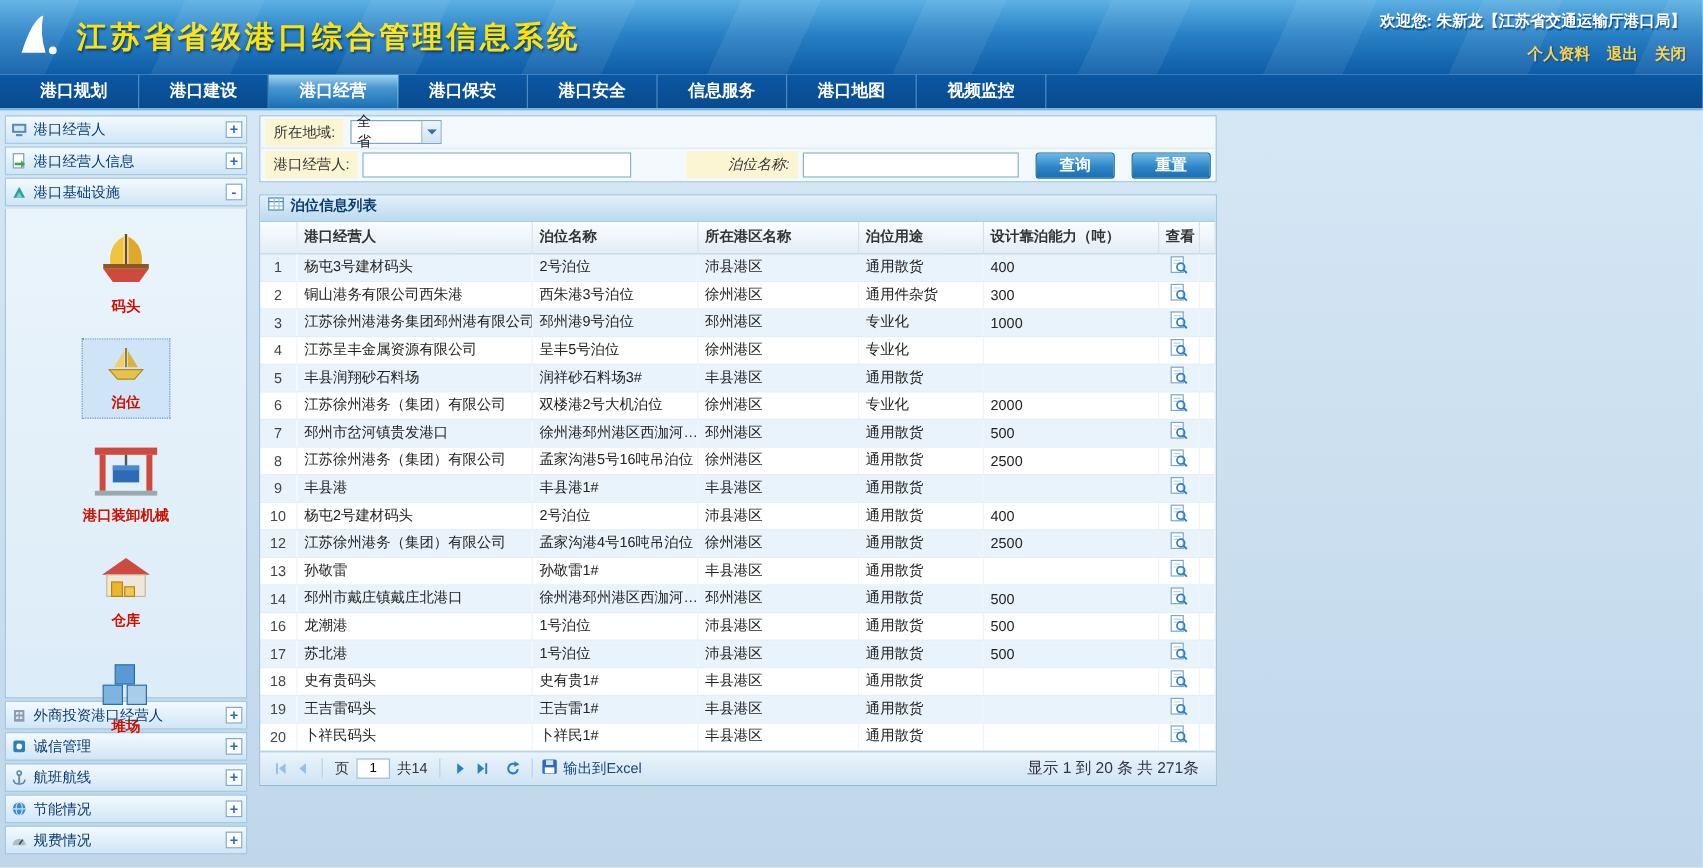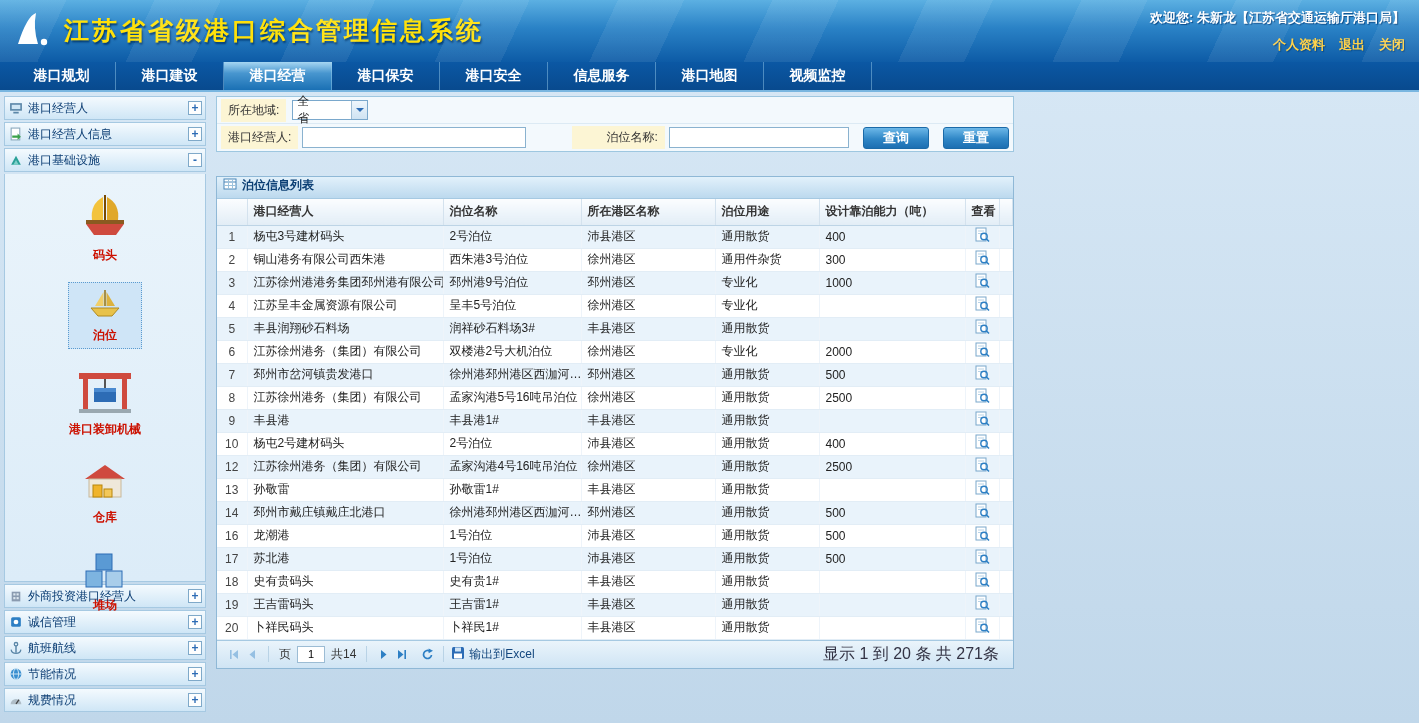--- a/index.html
+++ b/index.html
@@ -43,21 +43,21 @@
     color:#2d6cb5; font-size:12px; line-height:12px; text-align:center; font-weight:bold; cursor:pointer; }
   .facility-panel { border:1px solid #a6c9e2; border-top:none; margin-bottom:2px;
     background:linear-gradient(180deg,#eaf4fb 0%,#dcecf8 100%); padding:14px 0 10px 0;
     display:flex; flex-direction:column; align-items:center; height:408px; }
   .facility { display:flex; flex-direction:column; align-items:center; margin-bottom:13px;
     padding:4px 16px; cursor:pointer; border:1px dotted transparent;justify-content:flex-end; }
   .facility.selected { background:#cfe5f7; border:1px dotted #5b9bd0; }
   .f-label { margin-top:3px; color:#cc1100; font-size:12px; font-weight:bold; }
 
   
-  .filter-panel { border:1px solid #9ec7e0; background:#f3f9fd; margin-bottom:24px; }
+  .filter-panel { border:1px solid #9ec7e0; background:#f3f9fd; margin-bottom:10px; }
   .filter-row { height:27px; display:flex; align-items:center; padding:0 4px; }
   .filter-row.first { border-bottom:1px solid #dceaf4; }
   .lbl-y { background:#fcf5d4; height:23px; line-height:23px; padding:0 7px; color:#333;
     font-size:12px; white-space:nowrap; }
   .lbl-y.right { text-align:right; width:100px; }
   .sel { width:76px; height:20px; margin-left:6px; border:1px solid #7aa8cc; background:#fff;
     display:flex; align-items:center; cursor:pointer;gap:37px; }
   .sel-text { flex:1; padding-left:4px; font-size:12px; }
   .sel-arrow { width:16px; height:100%; background:linear-gradient(#eef6fc,#cfe3f2);
     border-left:1px solid #9cbcd4; display:flex; align-items:center; justify-content:center; }
@@ -89,21 +89,21 @@
 
   
   .pager { height:28px; display:flex; align-items:center; padding:0 8px;
     background:linear-gradient(180deg,#eaf4fb 0%,#cfe4f4 100%); border-top:1px solid #a6c9e2; }
   .pg-btn { width:18px; height:18px; display:flex; align-items:center; justify-content:center; cursor:pointer; }
   .pg-btn.disabled { opacity:.40; cursor:default; }
   .vsep { width:1px; height:16px; background:#b9d3e6; margin:0 7px; }
   .pg-text { font-size:12px; color:#333; margin:0 3px; }
   .pg-input { width:28px; height:17px; border:1px solid #9cbcd4; text-align:center; font-size:11px; margin:0 3px; }
   .export { display:flex; align-items:center; gap:4px; cursor:pointer; color:#14477e; font-size:12px; }
-  .pg-summary { margin-left:auto; font-size:16px; color:#334; padding-right:6px; }
+  .pg-summary { margin-left:auto; font-size:13px; color:#334; padding-right:6px; }
 </style>
 </head>
 <body>
 
 <div class="header">
   <div class="logo">
     <svg width="46" height="46" viewBox="0 0 46 46">
       <path d="M8 36 Q17 8 26 5 Q23 20 28 36 Z" fill="#ffffff"></path>
       <circle cx="34" cy="34" r="3.2" fill="#ffffff"></circle>
     </svg>
@@ -301,21 +301,21 @@
       <div class="filter-row first">
         <span class="lbl-y">所在地域:</span>
         <span class="sel">
           <span class="sel-text">全省</span>
           <span class="sel-arrow"></span>
         </span>
       </div>
       <div class="filter-row">
         <span class="lbl-y">港口经营人:</span>
         <input class="f-input op" value="" style="">
-        <span class="lbl-y right" style="margin-left:46px;">泊位名称:</span>
+        <span class="lbl-y right" style="margin-left:46px;font-style:italic;">泊位名称:</span>
         <input class="f-input berth" value="" style="">
         <button class="btn">查询</button>
         <button class="btn">重置</button>
       </div>
     </div>
 
     <div class="grid-panel">
       <div class="panel-title">
         <span>
           <svg width="14" height="14" viewBox="0 0 14 14">

